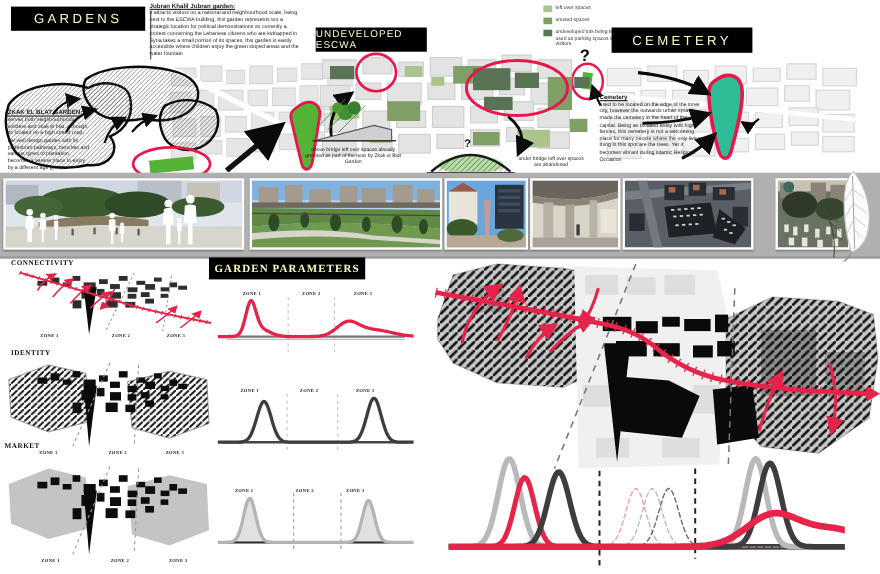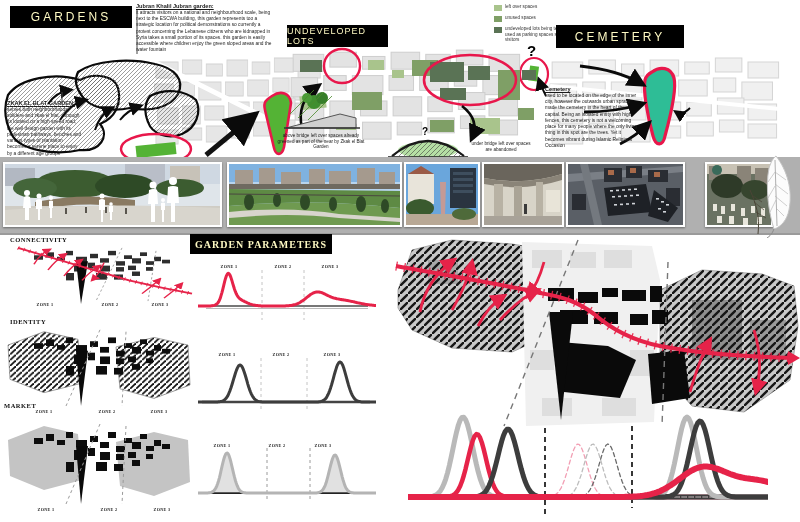--- a/index.html
+++ b/index.html
@@ -106,21 +106,21 @@
 
     <ellipse cx="534" cy="74" rx="14" ry="16" fill="none" stroke="#e8174b" stroke-width="2.2"></ellipse>
     <g transform="rotate(8 534 74)">
       <rect x="529" y="66" width="9" height="15" fill="#54b335"></rect>
     </g>
     <path d="M546,96 Q541,86 539,80" fill="none" stroke="#0a0a0a" stroke-width="2" marker-end="url(#abk)"></path>
   </svg>
   <div class="qmark" style="left:527px;top:42px;font-size:15px;">?</div>
 
   <div class="abs bar bar-gothic" style="left:287px;top:25px;width:101px;height:22px;font-size:9px;letter-spacing:1px;">
-    <span>UNDEVELOPED LOTS</span>
+    <span>UNDEVELOPED ESCWA</span>
   </div>
 
   <div class="abs" style="left:494px;top:4px;width:84px;">
     <div class="legend-row">
       <div class="legend-swatch" style="background: rgb(169, 196, 140);"></div>
       <div class="legend-label">left over spaces</div>
     </div>
     <div class="legend-row">
       <div class="legend-swatch" style="background: rgb(127, 159, 102);"></div>
       <div class="legend-label">unused spaces</div>

